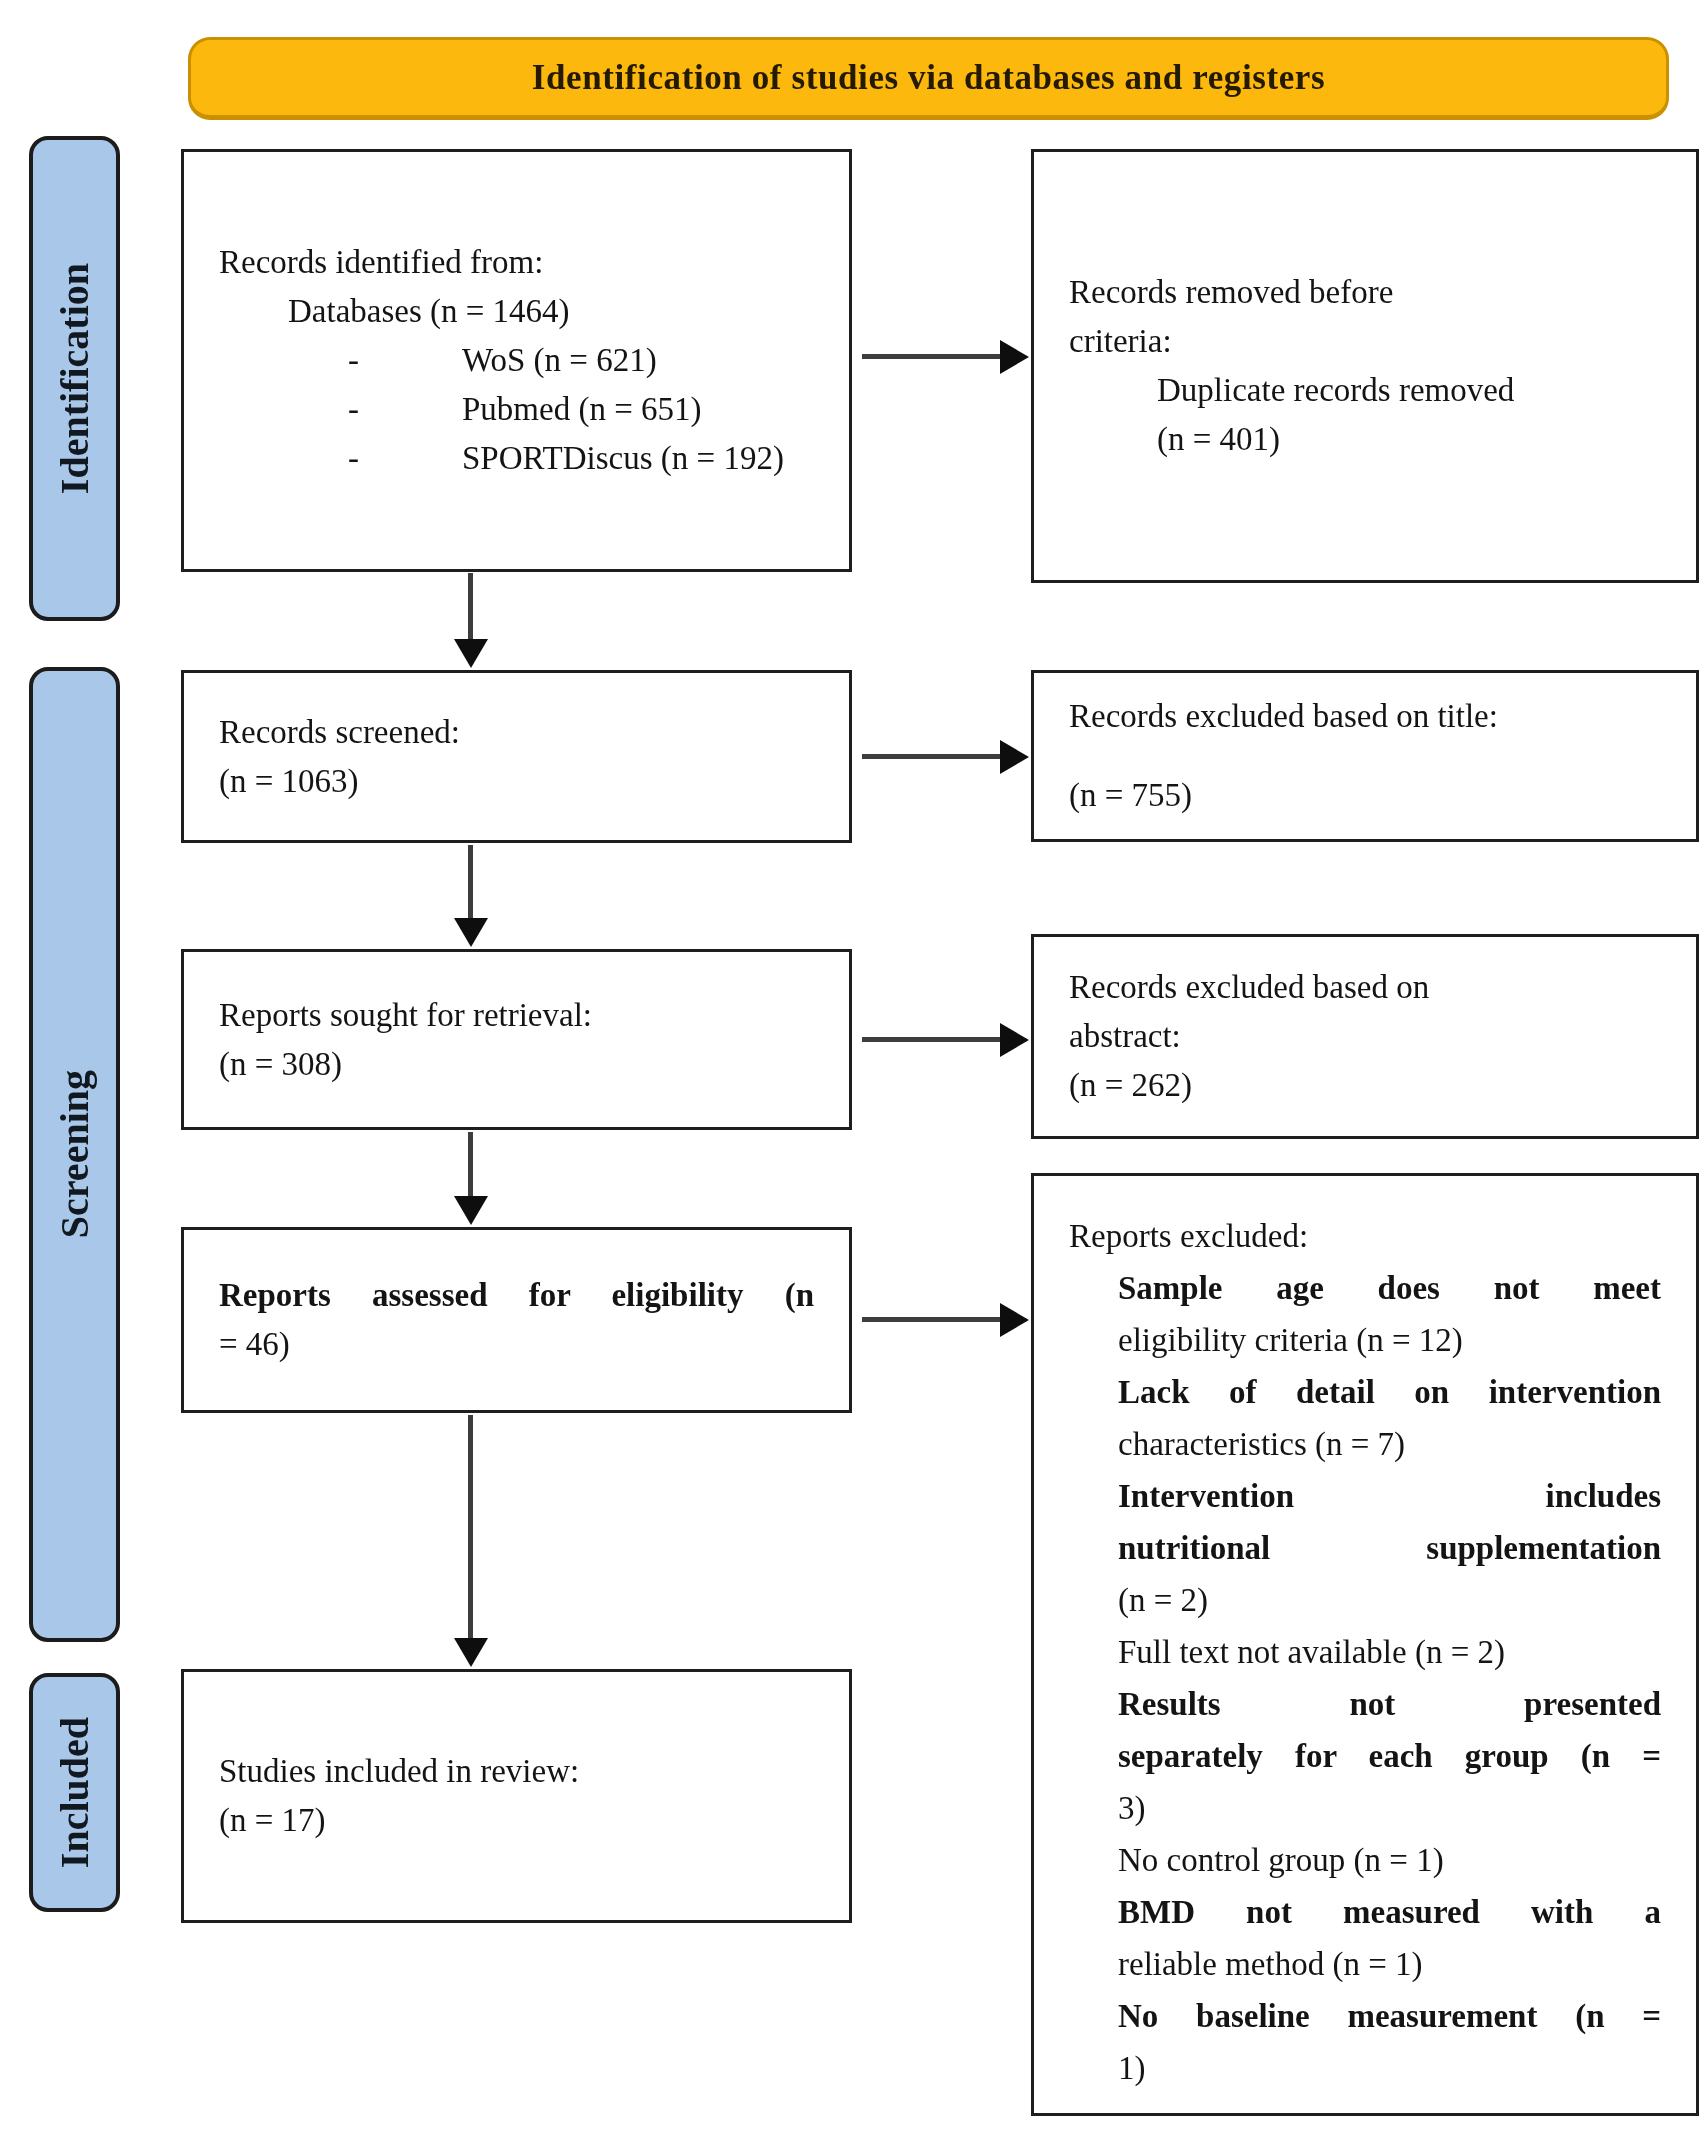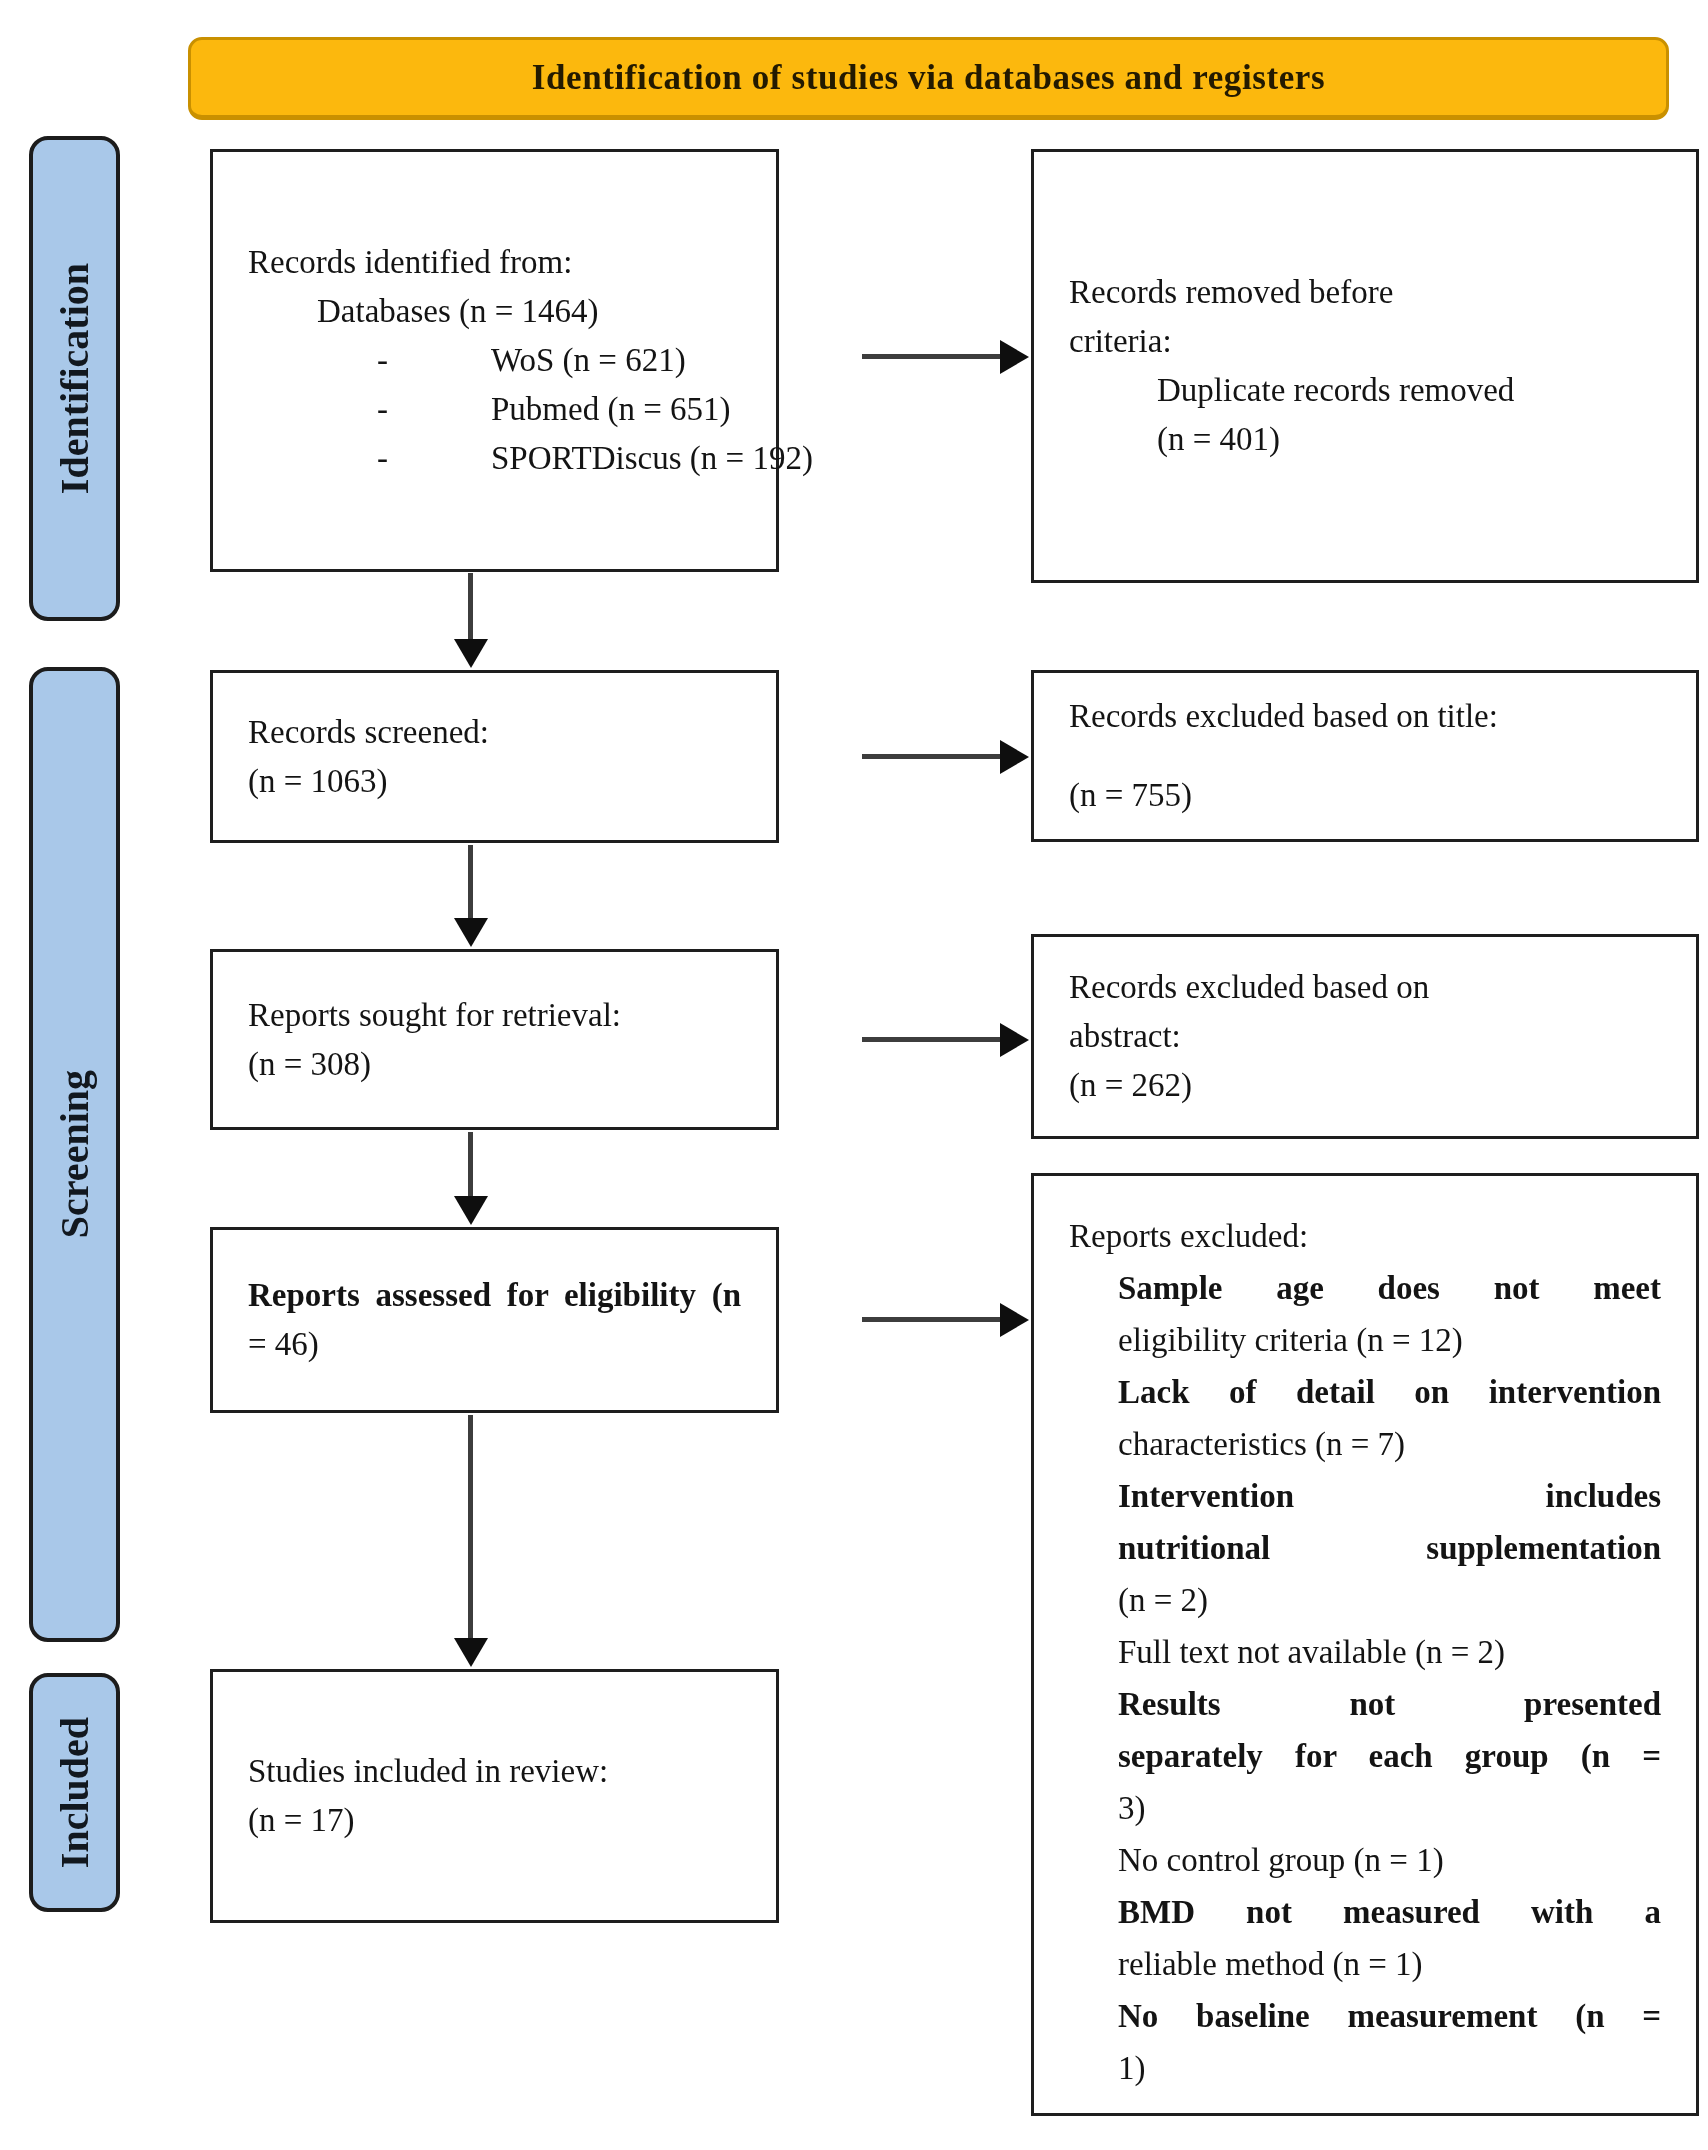--- a/index.html
+++ b/index.html
@@ -21,21 +21,21 @@
     font-family:"Liberation Serif","DejaVu Serif",serif;
     color:var(--ink);
     overflow:hidden;
   }
   
   .banner{
     position:absolute;left:188px;top:37px;width:1481px;height:83px;
     background:var(--banner-fill);
     border:3.2px solid var(--banner-border);
     border-bottom-width:5.7px;
-    border-radius:14px;
+    border-radius:22px;
     box-sizing:border-box;
     display:flex;align-items:center;justify-content:center;
   }
   .banner-text{
     font-size:35px;font-weight:bold;color:#231a00;letter-spacing:0.6px;
   }
   
   .stage{
     position:absolute;left:29px;width:91px;
     background:var(--stage-fill);
@@ -56,21 +56,21 @@
   
   .box{
     position:absolute;
     background:#ffffff;
     border:3.8px solid var(--box-border);
     box-sizing:border-box;
     display:flex;flex-direction:column;justify-content:center;
     padding:19px 35px;
     font-size:33px;line-height:49px;
   }
-  .col-left{left:181px;width:569px;margin-left:29px;}
+  .col-left{left:181px;width:671px;}
   .col-right{left:1031px;width:668px;}
   .box-records-identified{top:149px;height:423px;}
   .box-records-removed{top:149px;height:434px;}
   .box-records-screened{top:670px;height:173px;}
   .box-excluded-title{top:670px;height:172px;justify-content:space-between;}
   .box-reports-sought{top:949px;height:181px;}
   .box-excluded-abstract{top:934px;height:205px;}
   .box-reports-assessed{top:1227px;height:186px;}
   .box-reports-excluded{top:1173px;height:943px;justify-content:flex-end;padding-top:24px;line-height:52px;}
   .box-studies-included{top:1669px;height:254px;}

